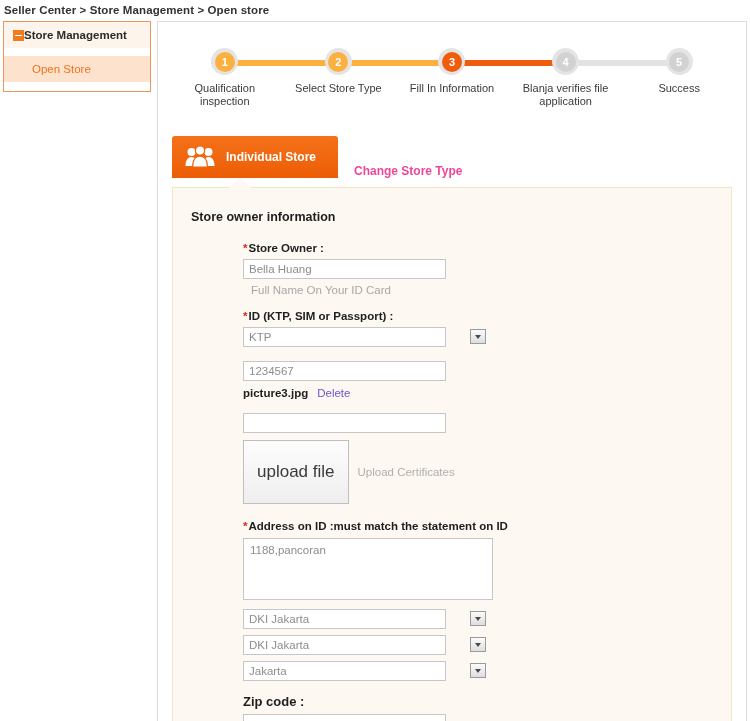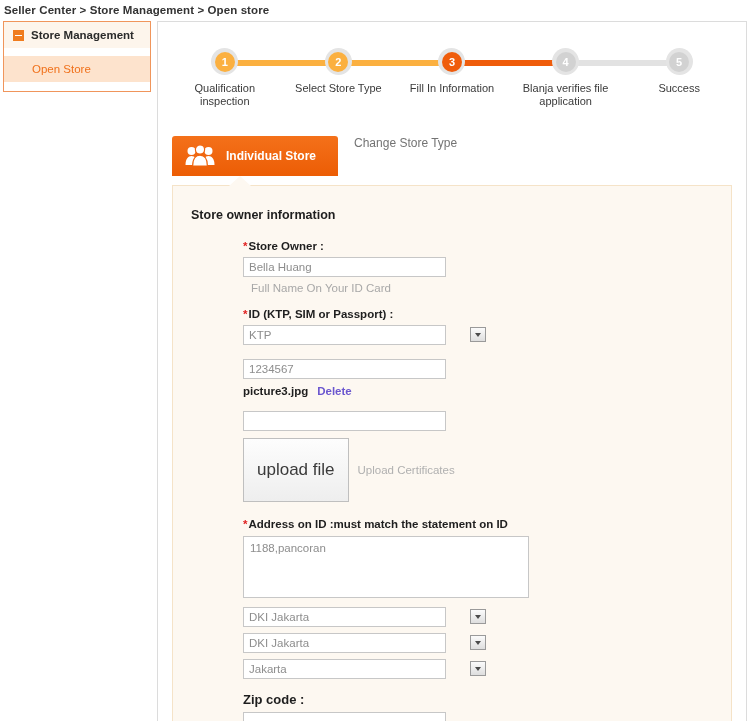--- a/index.html
+++ b/index.html
@@ -32,21 +32,20 @@
   
   .sidebar {
     width: 148px;
     flex: 0 0 148px;
     border: 1px solid #f0955b;
     background: #ffffff;
   }
   .sidebar-header {
     display: flex;
     align-items: center;
-    gap: 7px;
     background: #fdf5ec;
     padding: 7px 8px 7px 9px;
     border-bottom: 1px solid #ffffff;
   }
   .collapse-icon {
     width: 11px; height: 11px;
     background: #f07c1e;
     position: relative;
     flex: 0 0 11px;
   }
@@ -161,25 +160,26 @@
     gap: 11px;
     padding: 9px 22px 9px 13px;
     border-radius: 3px 3px 0 0;
     font-size: 12px;
     font-weight: bold;
     cursor: pointer;
     min-width: 148px;
   }
   .people-icon { width: 30px; height: 22px; flex: 0 0 30px; }
   .change-link {
-    color: #737373;
+    color: #ec4899;
     font-size: 12px;
-    font-weight: normal;
+    font-weight: bold;
     text-decoration: none;
     cursor: pointer;
+    margin-top: 28px;
   }
 
   
   .form-panel {
     position: relative;
     margin: 9px 14px 0 14px;
     background: #fdf8f1;
     border: 1px solid #f5e3c8;
     padding: 22px 0 30px 0;
     min-height: 530px;
@@ -268,21 +268,21 @@
   }
   .filerow {
     margin: 6px 0 14px 0;
     font-size: 11.5px;
     font-weight: bold;
     color: #1e1e1e;
     display: flex; align-items: center; gap: 9px;
   }
   .del-link {
     color: #6b57cf;
-    font-weight: bold;
+    font-weight: normal;
     text-decoration: none;
     cursor: pointer;
   }
   .uploadrow {
     margin: 7px 0 16px 0;
     display: flex; align-items: center; gap: 9px;
   }
   .upload-btn {
     border: 1px solid #bfbfbf;
     background: linear-gradient(#fdfdfd, #eeeeee);
@@ -293,21 +293,21 @@
     cursor: pointer;
   }
   .upload-hint { font-size: 11.5px; color: #b0b0b0; }
   .addr-label {
     font-size: 11.5px;
     font-weight: bold;
     color: #1e1e1e;
     margin-bottom: 6px;
   }
   .addr-box {
-    width: 286px;
+    width: 250px;
     height: 62px;
     border: 1px solid #c7c7c7;
     background: #ffffff;
     font-family: "Liberation Sans", sans-serif;
     font-size: 11.5px;
     color: #8d8d8d;
     padding: 5px 6px;
     outline: none;
     resize: none;
     display: block;

